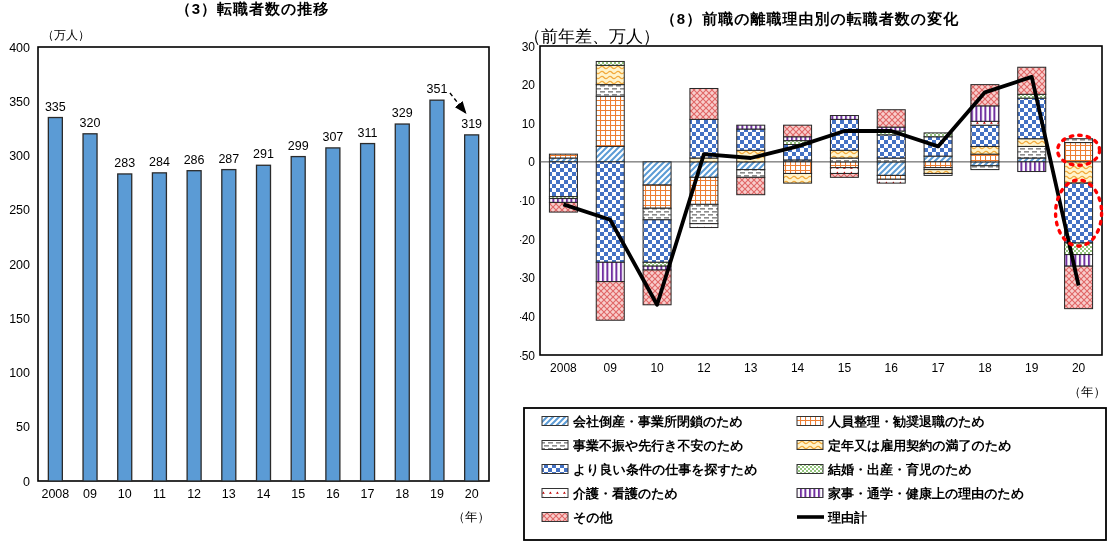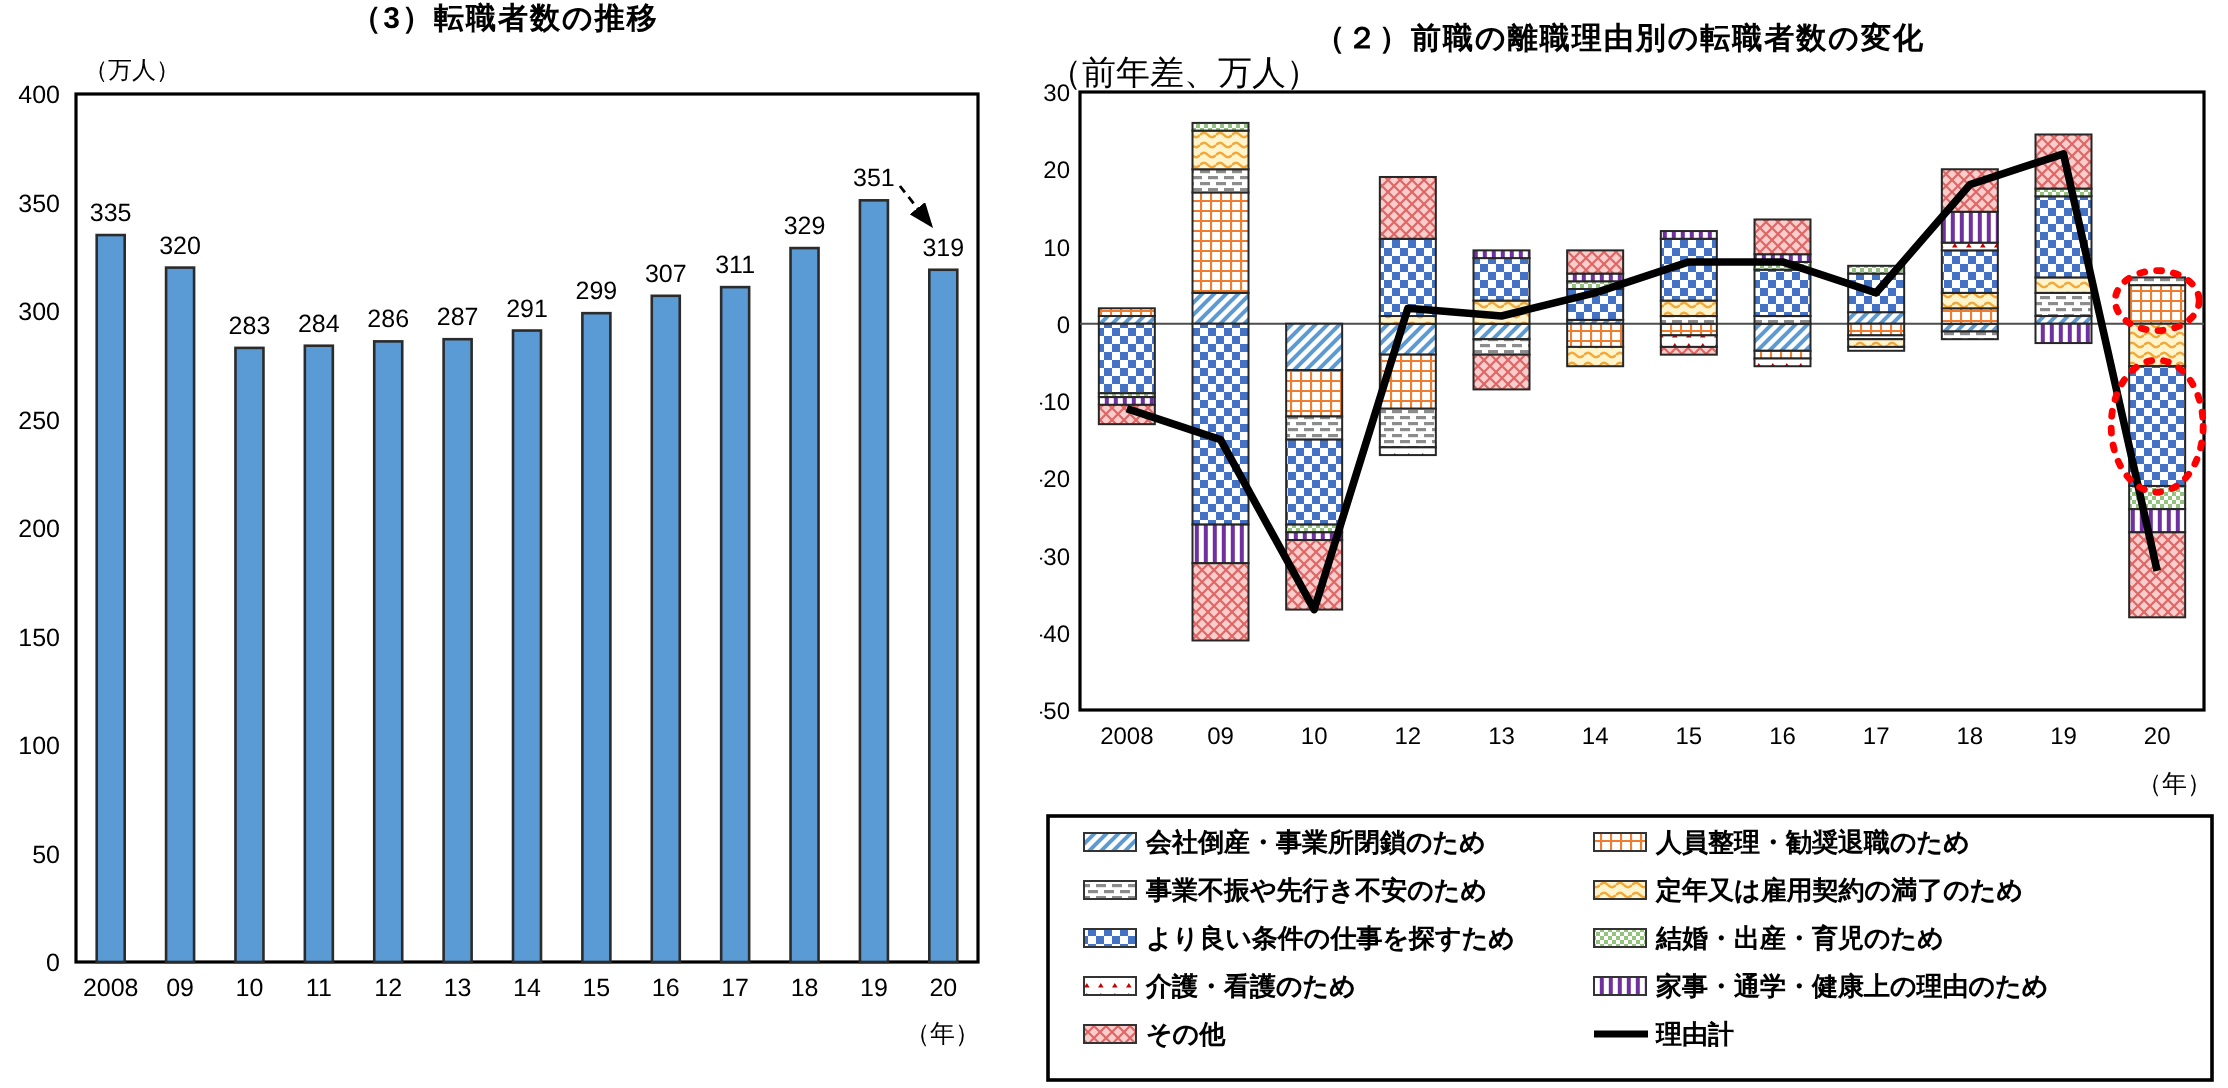--- a/index.html
+++ b/index.html
@@ -13,21 +13,21 @@
 </style>
 </head>
 <body>
 
 <div class="figure">
 
   <div class="abs chart-title" style="left:0;top:4;width:505px;text-align:center;">（3）転職者数の推移</div>
   <div class="abs unit-label" style="left:42px;top:27px;font-family:Liberation Mono, monospace;">（万人）</div>
   <div class="abs year-label" style="left:425px;top:509px;width:65px;text-align:right;">（年）</div>
 
-  <div class="abs chart-title" style="left:530px;top:10px;width:560px;text-align:center;">（２）前職の離職理由別の転職者数の変化</div>
+  <div class="abs chart-title" style="left:530px;top:10px;width:560px;text-align:center;">（8）前職の離職理由別の転職者数の変化</div>
   <div class="abs unit-label" style="left:524px;top:25px;font-size:17px;">（前年差、万人）</div>
   <div class="abs year-label" style="left:1042px;top:384px;width:64px;text-align:right;">（年）</div>
 
   <svg id="chart1" class="abs" style="left:0;top:0;" width="520" height="544">
       <defs>
         <marker id="arrowhead" markerWidth="9" markerHeight="7" refX="8" refY="3.5" orient="auto">
           <path d="M0,0 L9,3.5 L0,7 Z" fill="#000"></path>
         </marker>
       </defs>
       <rect x="38" y="47" width="451" height="434" fill="none" stroke="#000000" stroke-width="1.6"></rect>

